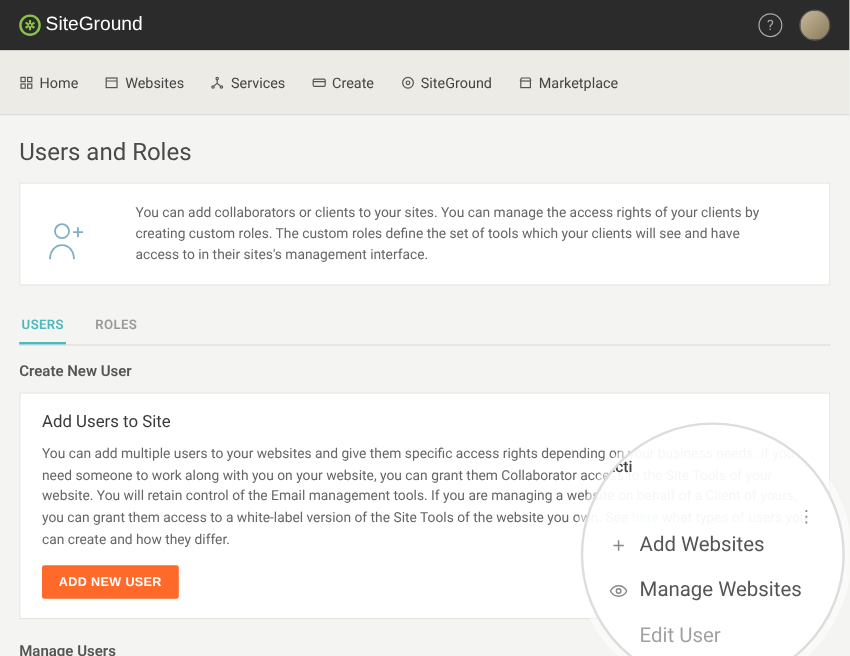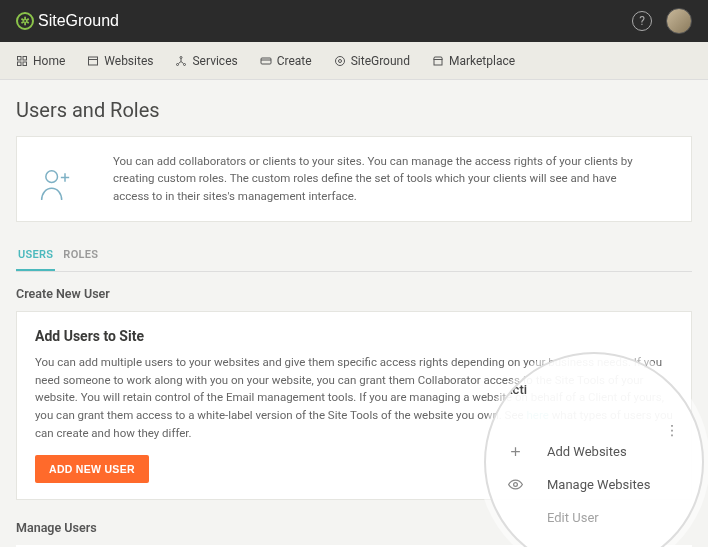--- a/index.html
+++ b/index.html
@@ -3,47 +3,47 @@
 <meta charset="utf-8">
 <style>
   * { box-sizing: border-box; margin: 0; padding: 0; }
   body { font-family: -apple-system, BlinkMacSystemFont, "Segoe UI", Roboto, Arial, sans-serif; background: #f4f4f2; color: #333; font-size: 13px; width: 708px; }
   .topbar { background: #2b2b2b; height: 42px; display: flex; align-items: center; justify-content: space-between; padding: 0 16px; }
   .logo { color: #fff; font-size: 16px; font-weight: 500; display: flex; align-items: center; gap: 4px; font-family: "Comic Sans MS", cursive, sans-serif; }
   .logo-mark { width: 18px; height: 18px; border: 2px solid #8bc34a; border-radius: 50%; display: inline-flex; align-items: center; justify-content: center; color: #8bc34a; font-size: 11px; font-weight: bold; }
   .topbar-right { display: flex; align-items: center; gap: 14px; }
   .help-icon { width: 20px; height: 20px; border: 1.5px solid #aaa; border-radius: 50%; color: #aaa; display: flex; align-items: center; justify-content: center; font-size: 12px; }
   .avatar { width: 26px; height: 26px; border-radius: 50%; background: linear-gradient(135deg,#c8b89a,#8a7a5c); border:1px solid #555; }
-  .navbar { background: #ecebe5; height: 38px; display: flex; align-items: center; padding: 0 16px; gap: 22px; border-bottom: 1px solid #ddd; }
+  .navbar { background: #ecebe5; height: 54px; display: flex; align-items: center; padding: 0 16px; gap: 22px; border-bottom: 1px solid #ddd; }
   .nav-item { display: flex; align-items: center; gap: 5px; color: #444; font-size: 12px; cursor: pointer; }
   .nav-icon { width: 12px; height: 12px; color:#555; }
   .page { padding: 18px 16px; }
   h1.page-title { font-size: 20px; color: #4a4a48; font-weight: 400; margin-bottom: 14px; }
   .intro-card { background: #fff; border: 1px solid #e5e5e0; padding: 16px 18px; display: flex; gap: 38px; align-items: flex-end; margin-bottom: 18px; }
   .intro-icon { color: #7db0c4; }
   .intro-text { font-size: 11.5px; color: #666; line-height: 1.5; max-width: 540px; }
-  .tabs { display: flex; gap: 6px; border-bottom: 1px solid #ddd; margin-bottom: 14px; }
+  .tabs { display: flex; gap: 22px; border-bottom: 1px solid #ddd; margin-bottom: 14px; }
   .tab { font-size: 11px; font-weight: 600; color: #999; padding: 8px 2px; letter-spacing: .3px; cursor:pointer; }
   .tab.active { color: #4bb9bd; border-bottom: 2px solid #4bb9bd; }
   .section-label { font-size: 12.5px; color: #555; font-weight: 600; margin-bottom: 10px; }
   .card { background: #fff; border: 1px solid #e5e5e0; padding: 16px 18px; margin-bottom: 20px; }
-  .card h3 { font-size: 14px; color: #3a3a38; margin-bottom: 10px; font-weight:700;}
+  .card h3 { font-size: 14px; color: #3a3a38; margin-bottom: 10px; font-weight:400;}
   .card p { font-size: 11.5px; color: #666; line-height: 1.55; margin-bottom: 12px; }
   .card p a { color: #4bb9bd; text-decoration: none; }
   .btn-primary { background: #ff6a2b; color: #fff; border: none; padding: 8px 14px; font-size: 10.5px; font-weight: 600; letter-spacing:.3px; cursor: pointer; border-radius:2px;}
   .subtabs { display: flex; gap: 18px; border-bottom: 1px solid #ddd; background:#fff; padding:0 10px;}
   .subtab { font-size: 10.5px; font-weight: 600; color: #999; padding: 10px 4px; letter-spacing:.3px; cursor:pointer;}
   .subtab.active { color: #4bb9bd; border-bottom: 2px solid #4bb9bd; }
   .overlay-wrap { position: absolute; right: 4px; top: 352px; width: 220px; height: 220px; pointer-events:none;}
   .magnifier { position:absolute; inset:0; border: 2px solid #ddd; border-radius: 50%; background: rgba(255,255,255,0.94); box-shadow: 0 0 0 6px rgba(255,255,255,0.5); overflow:hidden; }
   .mag-inner { position:absolute; top:0; left:0; right:0; bottom:0; padding: 28px 18px 0 18px; }
   .mag-actions-label { text-align:left; font-size:13px; color:#444; font-weight:500; padding-right:6px; margin-bottom:38px;}
   .mag-kebab { position:absolute; top:68px; right:22px; color:#888; font-size:14px; letter-spacing:1px; writing-mode: horizontal-tb;}
   .mag-menu { margin-top: 18px; }
-  .mag-item { display:flex; align-items:center; gap:24px; padding: 9px 4px; font-size: 13px; color: #555; }
+  .mag-item { display:flex; align-items:center; gap:10px; padding: 9px 4px; font-size: 17px; color: #555; }
   .mag-item svg, .mag-item .mi { width:15px; height:15px; color:#888; flex-shrink:0;}
   .container { position: relative; width:708px; }
 </style>
 </head>
 <body>
 <div class="container">
 
 <div class="topbar">
   <div class="logo">
     <span class="logo-mark">✲</span>

